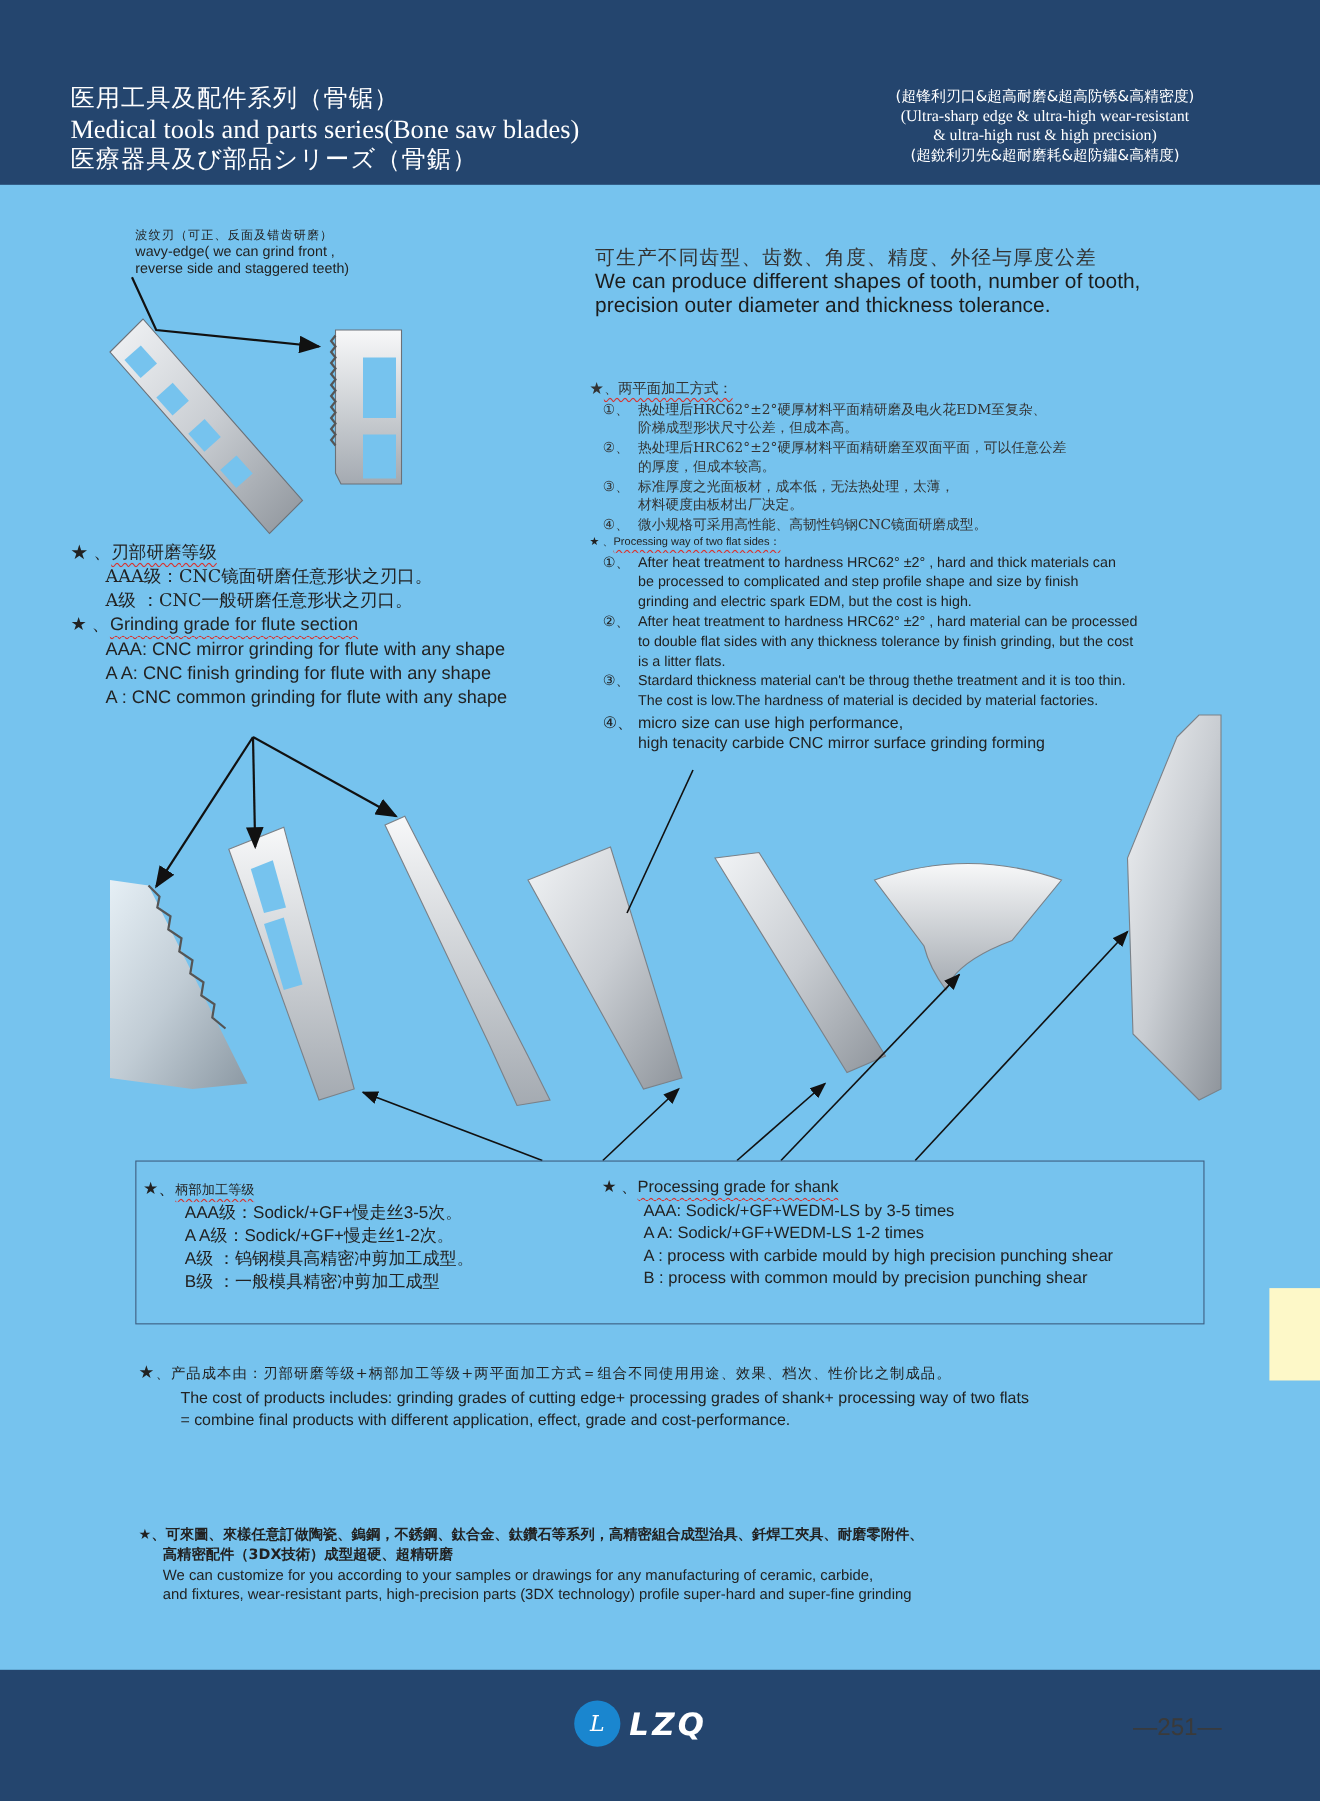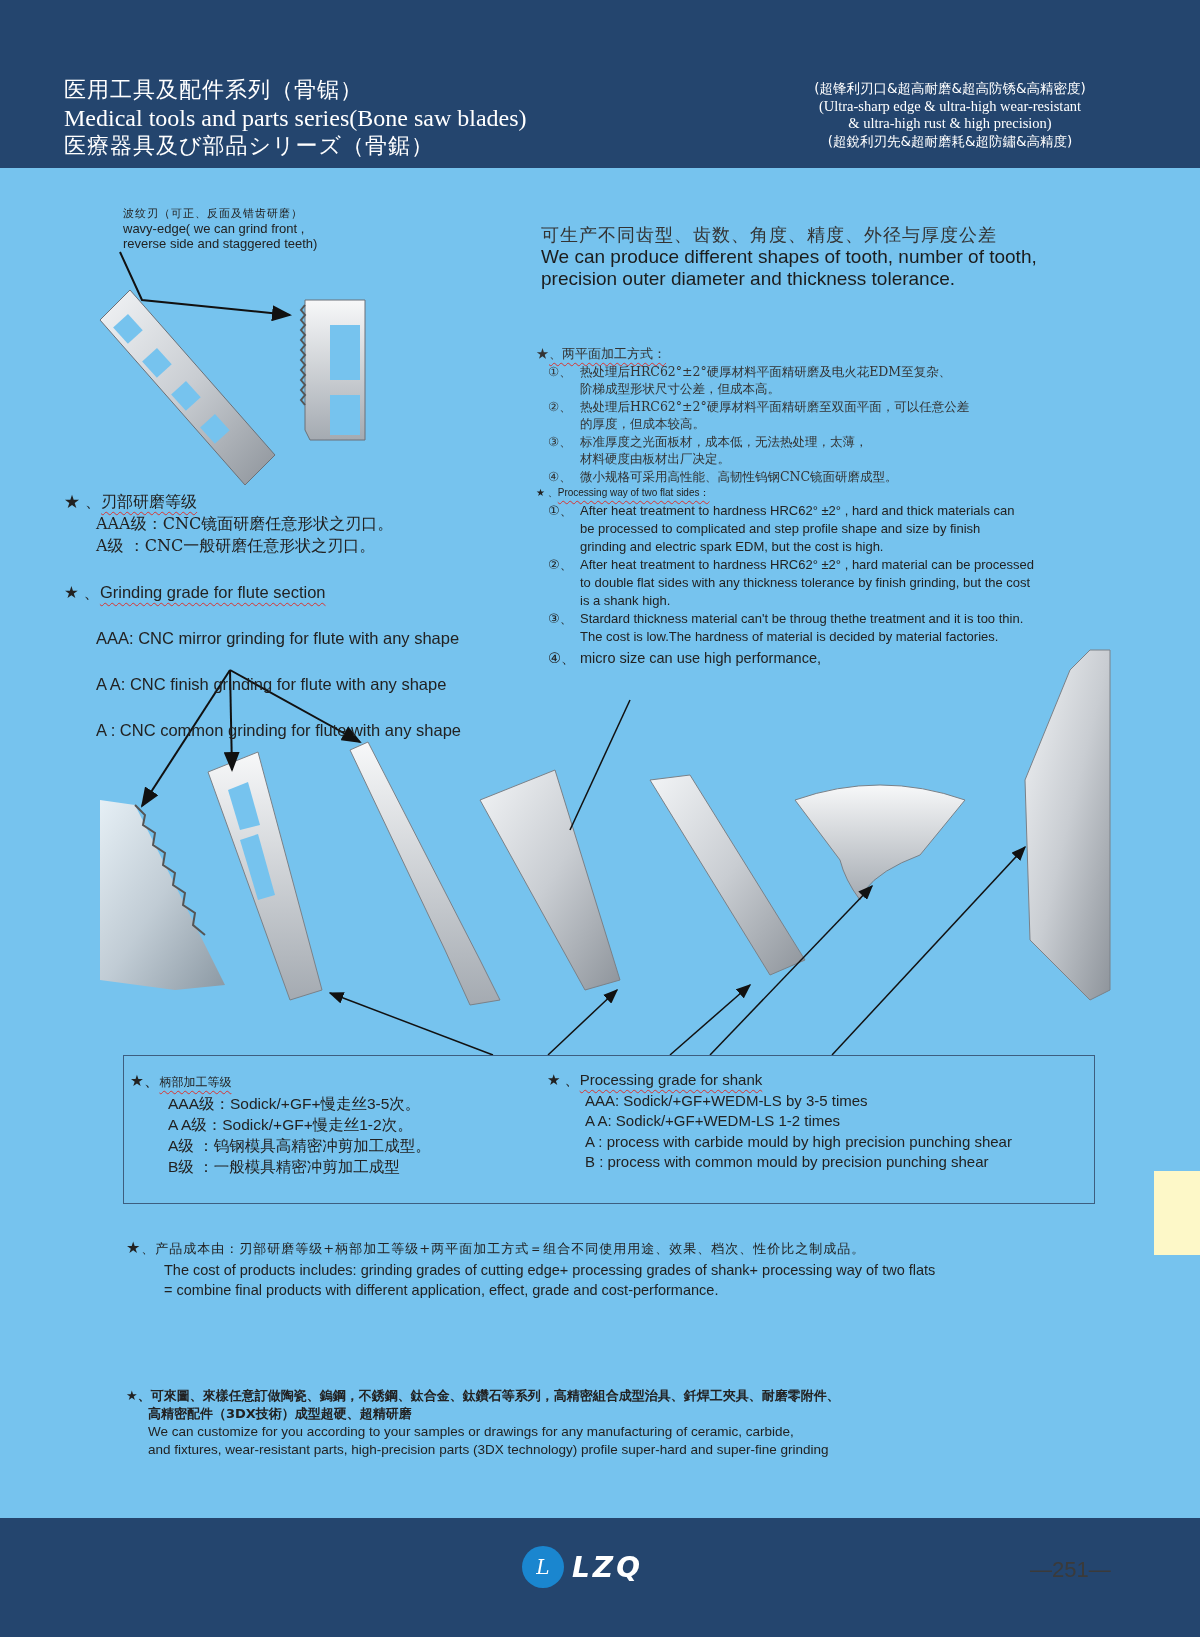--- a/index.html
+++ b/index.html
@@ -19,21 +19,21 @@
   .produce .cn { font-family:"DejaVu Serif", serif; font-size:18px; letter-spacing:1px; color:#333; }
   .wavy { text-decoration: underline wavy #d9332f; text-decoration-thickness:1px; text-underline-offset:4px; }
   .flat-cn { left:548px; top:345px; font-size:12.5px; line-height:17.5px; color:#333; font-family:"DejaVu Serif", serif; }
   .flat-cn .head { font-size:13px; margin-left:-12px; }
   .flat-en { left:548px; top:484px; font-size:13px; line-height:18px; color:#222; }
   .flat-en .head { margin-left:-12px; font-size:10px; }
   .ind { padding-left:32px; }
   .num { display:inline-block; width:32px; margin-left:0; }
   .grind { left:64px; top:491px; font-size:16px; line-height:22px; color:#222; }
   .grind .cn { font-family:"DejaVu Serif", serif; font-size:16px; }
-  .grind .en { font-size:16.5px;margin-top:24px; }
+  .grind .en { font-size:16.5px; }
   .grind .item { padding-left:32px; }
   .shankbox { left:123px; top:1055px; width:970px; height:147px; border:1px solid #3d5e80; }
   .shank-cn { left:130px; top:1070px; font-size:15.5px; line-height:21px; color:#222; }
   .shank-cn .item { padding-left:38px; }
   .shank-cn .head span.t { font-family:"DejaVu Serif", serif; font-size:12px; }
   .shank-en { left:547px; top:1070px; font-size:15px; line-height:20.5px; color:#222; }
   .shank-en .item { padding-left:38px; }
   .cost { left:126px; top:1238px; font-size:14.5px; line-height:20.5px; color:#222; }
   .cost .cn { font-family:"DejaVu Serif", serif; font-size:13px; letter-spacing:1px; }
   .cost .en { padding-left:38px; }
@@ -155,24 +155,25 @@
   <div><span class="num">④、</span><span>微小规格可采用高性能、高韧性钨钢CNC镜面研磨成型。</span></div>
 </div>
 
 <div class="abs flat-en">
   <div class="head"><span>★</span> 、<span class="wavy">Processing way of two flat sides：</span></div>
   <div><span class="num">①、</span><span>After heat treatment to hardness HRC62°  ±2° , hard and thick materials can</span></div>
   <div class="ind">be processed to complicated and step profile shape and size  by finish</div>
   <div class="ind">grinding and electric spark EDM, but the cost is high.</div>
   <div><span class="num">②、</span><span>After heat treatment to hardness HRC62°  ±2° , hard material can be processed</span></div>
   <div class="ind">to double flat sides with any thickness tolerance by finish grinding, but the cost</div>
-  <div class="ind">is a shank high.</div>
+  <div class="ind">is a litter flats.</div>
   <div><span class="num">③、</span><span>Stardard thickness material can't be throug thethe treatment and it is too thin.</span></div>
   <div class="ind">The cost is low.The hardness of material is decided by material factories.</div>
   <div style="margin-top:3px;font-size:14.5px;"><span class="num">④、</span><span>micro size can use high performance,</span></div>
+  <div class="ind" style="font-size:14.5px;"> high tenacity carbide CNC mirror surface grinding forming</div>
 </div>
 
 <div class="abs grind">
   <div class="cn"><span>★</span> 、<span class="wavy">刃部研磨等级</span></div>
   <div class="cn item">AAA级：CNC镜面研磨任意形状之刃口。</div>
   <div class="cn item">A级     ：CNC一般研磨任意形状之刃口。</div>
   <div class="en"><span>★</span> 、<span class="wavy">Grinding grade for flute section</span></div>
   <div class="en item">AAA:  CNC mirror grinding for flute with any shape</div>
   <div class="en item">A   A:  CNC finish grinding for flute with any shape</div>
   <div class="en item">A     :  CNC common grinding for flute with any shape</div>

